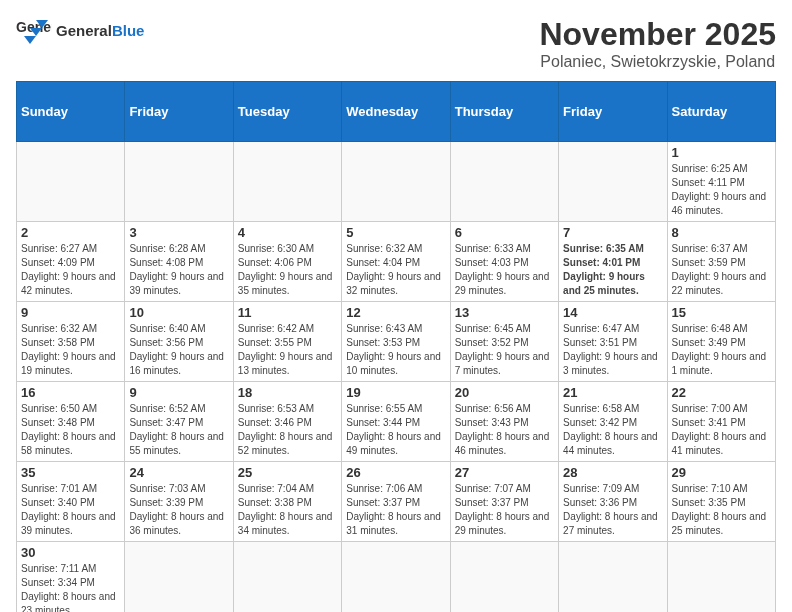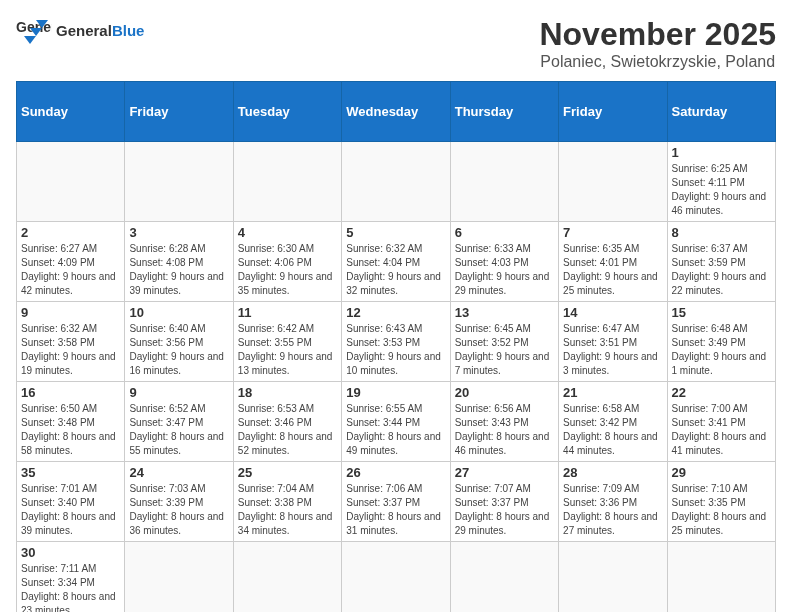--- a/index.html
+++ b/index.html
@@ -153,21 +153,21 @@
 Daylight: 9 hours and 32 minutes.</div>
         </td>
         <td>
           <span class="day-number">6</span>
           <div class="day-info" style="white-space: pre-line;">Sunrise: 6:33 AM
 Sunset: 4:03 PM
 Daylight: 9 hours and 29 minutes.</div>
         </td>
         <td>
           <span class="day-number">7</span>
-          <div class="day-info" style="white-space: pre-line;">Sunrise: 6:35 AM
+          <div class="day-info" style="white-space: pre-line; font-weight: bold;">Sunrise: 6:35 AM
 Sunset: 4:01 PM
 Daylight: 9 hours and 25 minutes.</div>
         </td>
         <td>
           <span class="day-number">8</span>
           <div class="day-info" style="white-space: pre-line;">Sunrise: 6:37 AM
 Sunset: 3:59 PM
 Daylight: 9 hours and 22 minutes.</div>
         </td>
       </tr>

